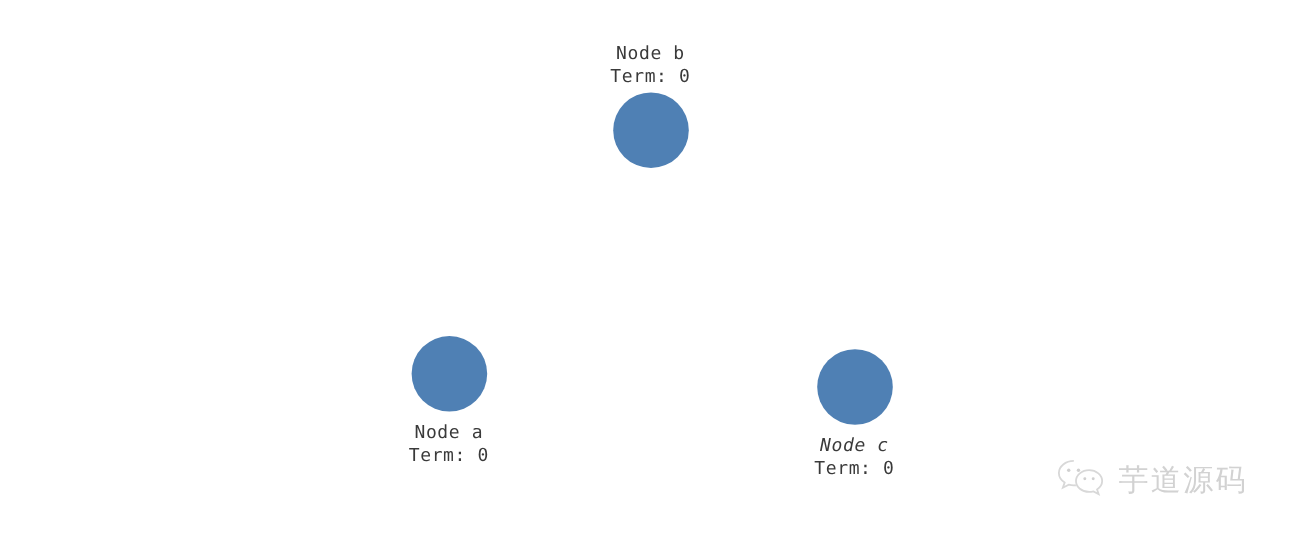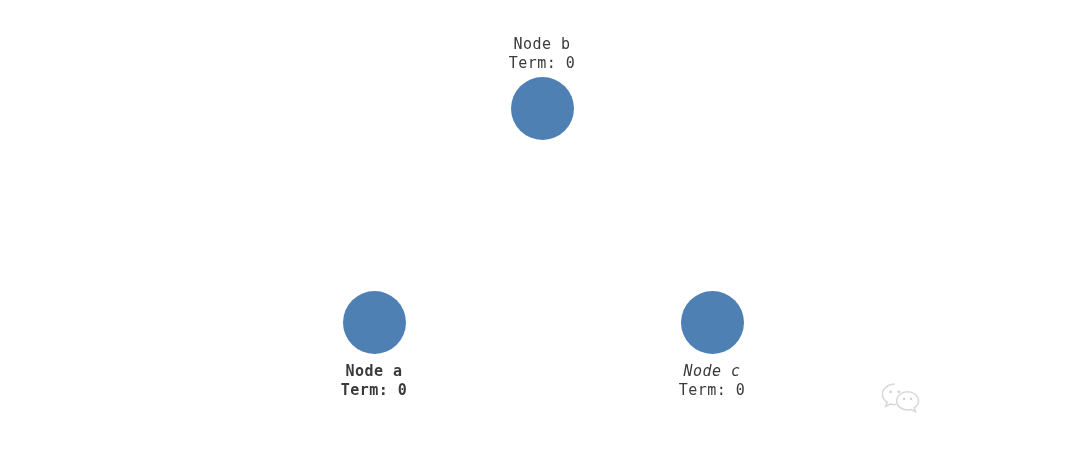--- a/index.html
+++ b/index.html
@@ -75,21 +75,21 @@
 <div id="canvas" style="background: rgb(255, 255, 255); width: 1080px; height: 452px; border-radius: 29px;">
 
   <div class="node label-above" style="left:542px; top:35px;">
     <div class="node-label-block">
       <div class="node-label" style="color: rgb(58, 58, 58);">Node b</div>
       <div class="node-label" style="color: rgb(58, 58, 58);">Term: 0</div>
     </div>
     <div class="node-circle" style="background: rgb(79, 128, 180); width: 63px; height: 63px;"></div>
   </div>
 
-  <div class="node label-below" style="left:374px; top:291px;font-weight:bold;">
+  <div class="node label-below" style="left:374px; top:280px;">
     <div class="node-circle" style="background: rgb(79, 128, 180); width: 63px; height: 63px;"></div>
     <div class="node-label-block">
       <div class="node-label" style="color: rgb(58, 58, 58);">Node a</div>
       <div class="node-label" style="color: rgb(58, 58, 58);">Term: 0</div>
     </div>
   </div>
 
   <div class="node label-below" style="left:712px; top:291px;">
     <div class="node-circle" style="background: rgb(79, 128, 180); width: 63px; height: 63px;"></div>
     <div class="node-label-block">
@@ -108,15 +108,16 @@
           <path d="M29.0 10.4c-6.4 0-11.6 4.3-11.6 9.6 0 5.3 5.2 9.6 11.6 9.6 1.3 0 2.6-0.2 3.8-0.5l4.6 2.4-1.4-4.1c2.7-1.8 4.5-4.4 4.5-7.4 0-5.3-5.2-9.6-11.5-9.6z"></path>
         </g>
         <g fill="#d0d0d0">
           <circle cx="11.0" cy="10.4" r="1.5"></circle>
           <circle cx="19.6" cy="10.4" r="1.5"></circle>
           <circle cx="25.2" cy="18.0" r="1.3"></circle>
           <circle cx="32.6" cy="18.0" r="1.3"></circle>
         </g>
       </svg>
     </span>
+    <span class="wm-text" style="color: rgb(210, 210, 210);">芋道源码</span>
   </div>
 
 </div>
 
 </body></html>

